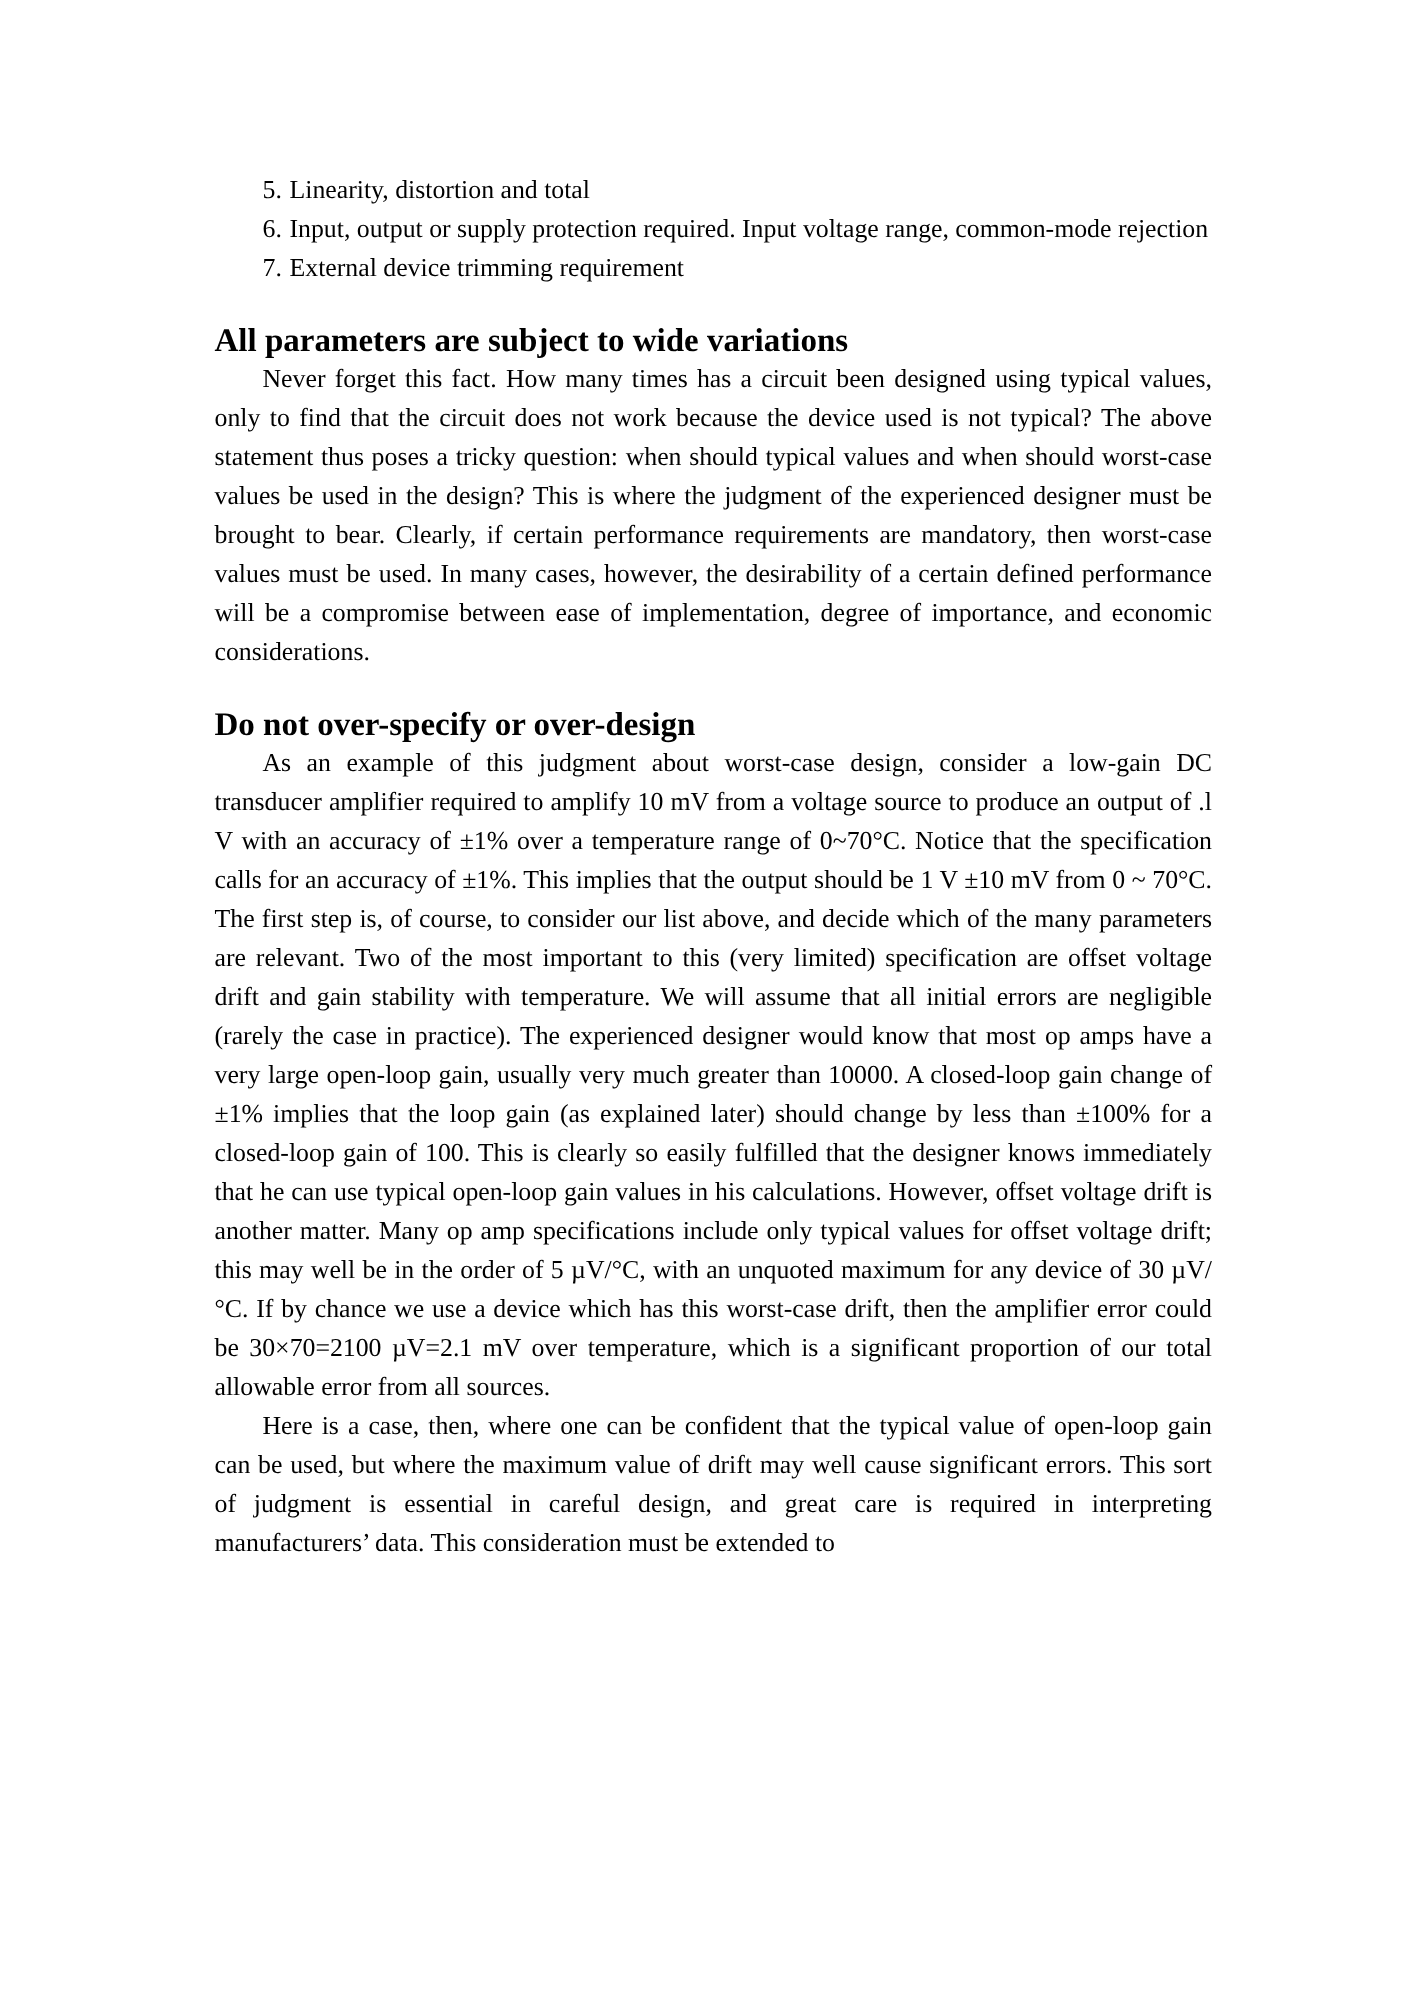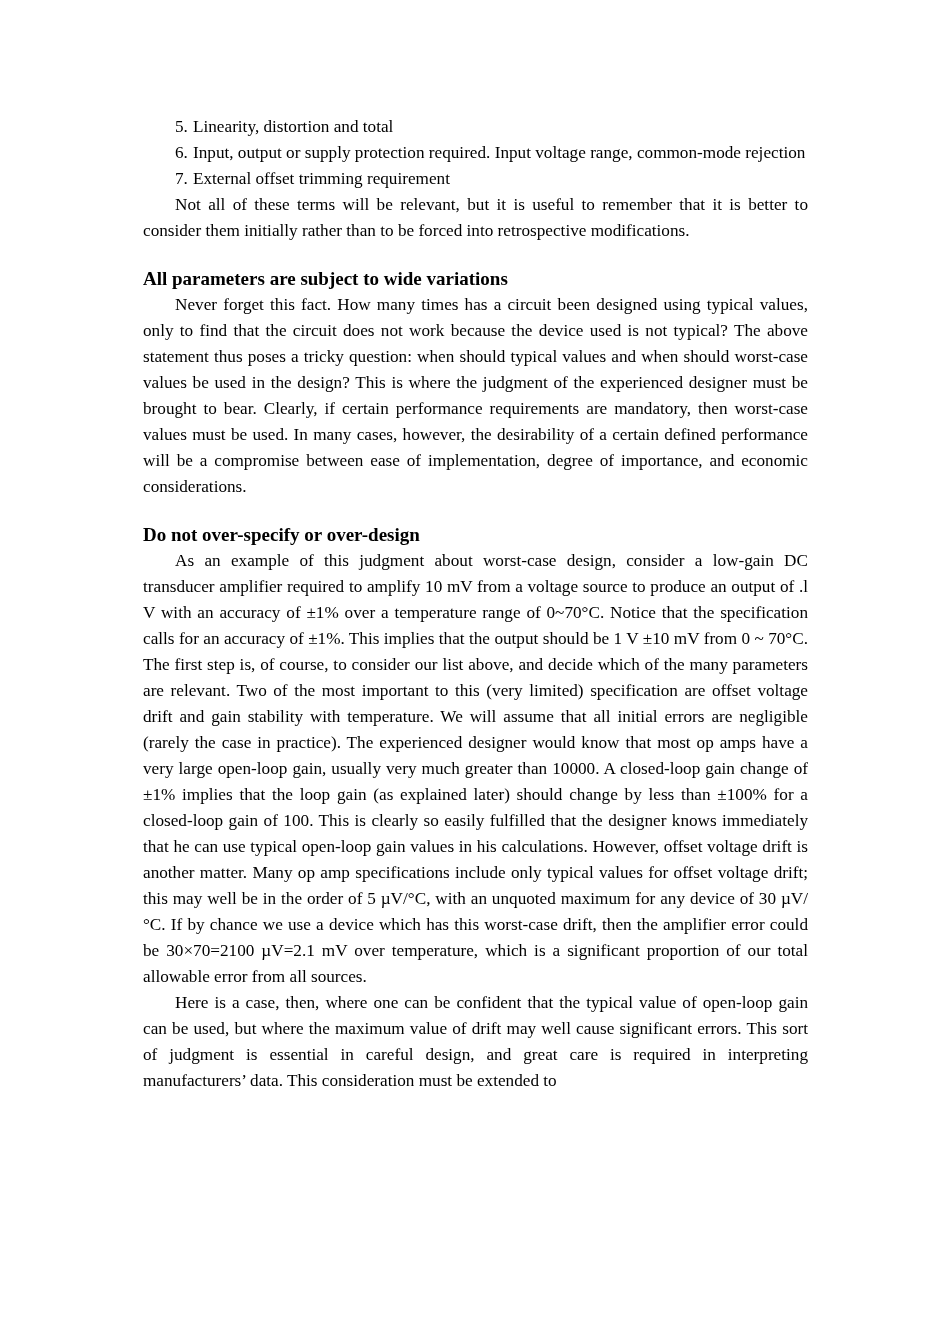--- a/index.html
+++ b/index.html
@@ -71,21 +71,21 @@
     text-indent: 32px;
     margin: 0;
     hyphens: none;
   }
   .para.last-justify {
     text-align-last: left;
   }
 
   
   .heading {
-    font-size: 19px;
+    font-size: 22px;
     line-height: 26px;
     font-weight: bold;
     text-indent: 0;
     text-align: left;
     margin: 0;
     padding-top: 22px;
   }
 </style>
 </head>
 <body>
@@ -97,25 +97,24 @@
       <li class="num-item">
         <span class="num">5.</span>
         <span class="itxt">Linearity, distortion and total</span>
       </li>
       <li class="num-item justify-all">
         <span class="num">6.</span>
         <span class="itxt">Input, output or supply protection required. Input voltage range, common-mode rejection</span>
       </li>
       <li class="num-item">
         <span class="num">7.</span>
-        <span class="itxt">External offset trimming requirement</span>
+        <span class="itxt">External device trimming requirement</span>
       </li>
     </ul>
 
-    <p class="para last-justify">Not all of these terms will be relevant, but it is useful to remember that it is better to consider them initially rather than to be forced into retrospective modifications.</p>
 
     <h2 class="heading">All parameters are subject to wide variations</h2>
     <p class="para last-justify">Never forget this fact. How many times has a circuit been designed using typical values, only to find that the circuit does not work because the device used is not typical? The above statement thus poses a tricky question: when should typical values and when should worst-case values be used in the design? This is where the judgment of the experienced designer must be brought to bear. Clearly, if certain performance requirements are mandatory, then worst-case values must be used. In many cases, however, the desirability of a certain defined performance will be a compromise between ease of implementation, degree of importance, and economic considerations.</p>
 
     <h2 class="heading">Do not over-specify or over-design</h2>
     <p class="para last-justify">As an example of this judgment about worst-case design, consider a low-gain DC transducer amplifier required to amplify 10 mV from a voltage source to produce an output of .l V with an accuracy of ±1% over a temperature range of 0~70°C. Notice that the specification calls for an accuracy of ±1%. This implies that the output should be 1 V ±10 mV from 0 ~ 70°C. The first step is, of course, to consider our list above, and decide which of the many parameters are relevant. Two of the most important to this (very limited) specification are offset voltage drift and gain stability with temperature. We will assume that all initial errors are negligible (rarely the case in practice). The experienced designer would know that most op amps have a very large open-loop gain, usually very much greater than 10000. A closed-loop gain change of ±1% implies that the loop gain (as explained later) should change by less than ±100% for a closed-loop gain of 100. This is clearly so easily fulfilled that the designer knows immediately that he can use typical open-loop gain values in his calculations. However, offset voltage drift is another matter. Many op amp specifications include only typical values for offset voltage drift; this may well be in the order of 5 µV/°C, with an unquoted maximum for any device of 30 µV/°C. If by chance we use a device which has this worst-case drift, then the amplifier error could be 30×70=2100 µV=2.1 mV over temperature, which is a significant proportion of our total allowable error from all sources.</p>
     <p class="para last-justify">Here is a case, then, where one can be confident that the typical value of open-loop gain can be used, but where the maximum value of drift may well cause significant errors. This sort of judgment is essential in careful design, and great care is required in interpreting manufacturers’ data. This consideration must be extended to</p>
 
   </div>
 </div>

